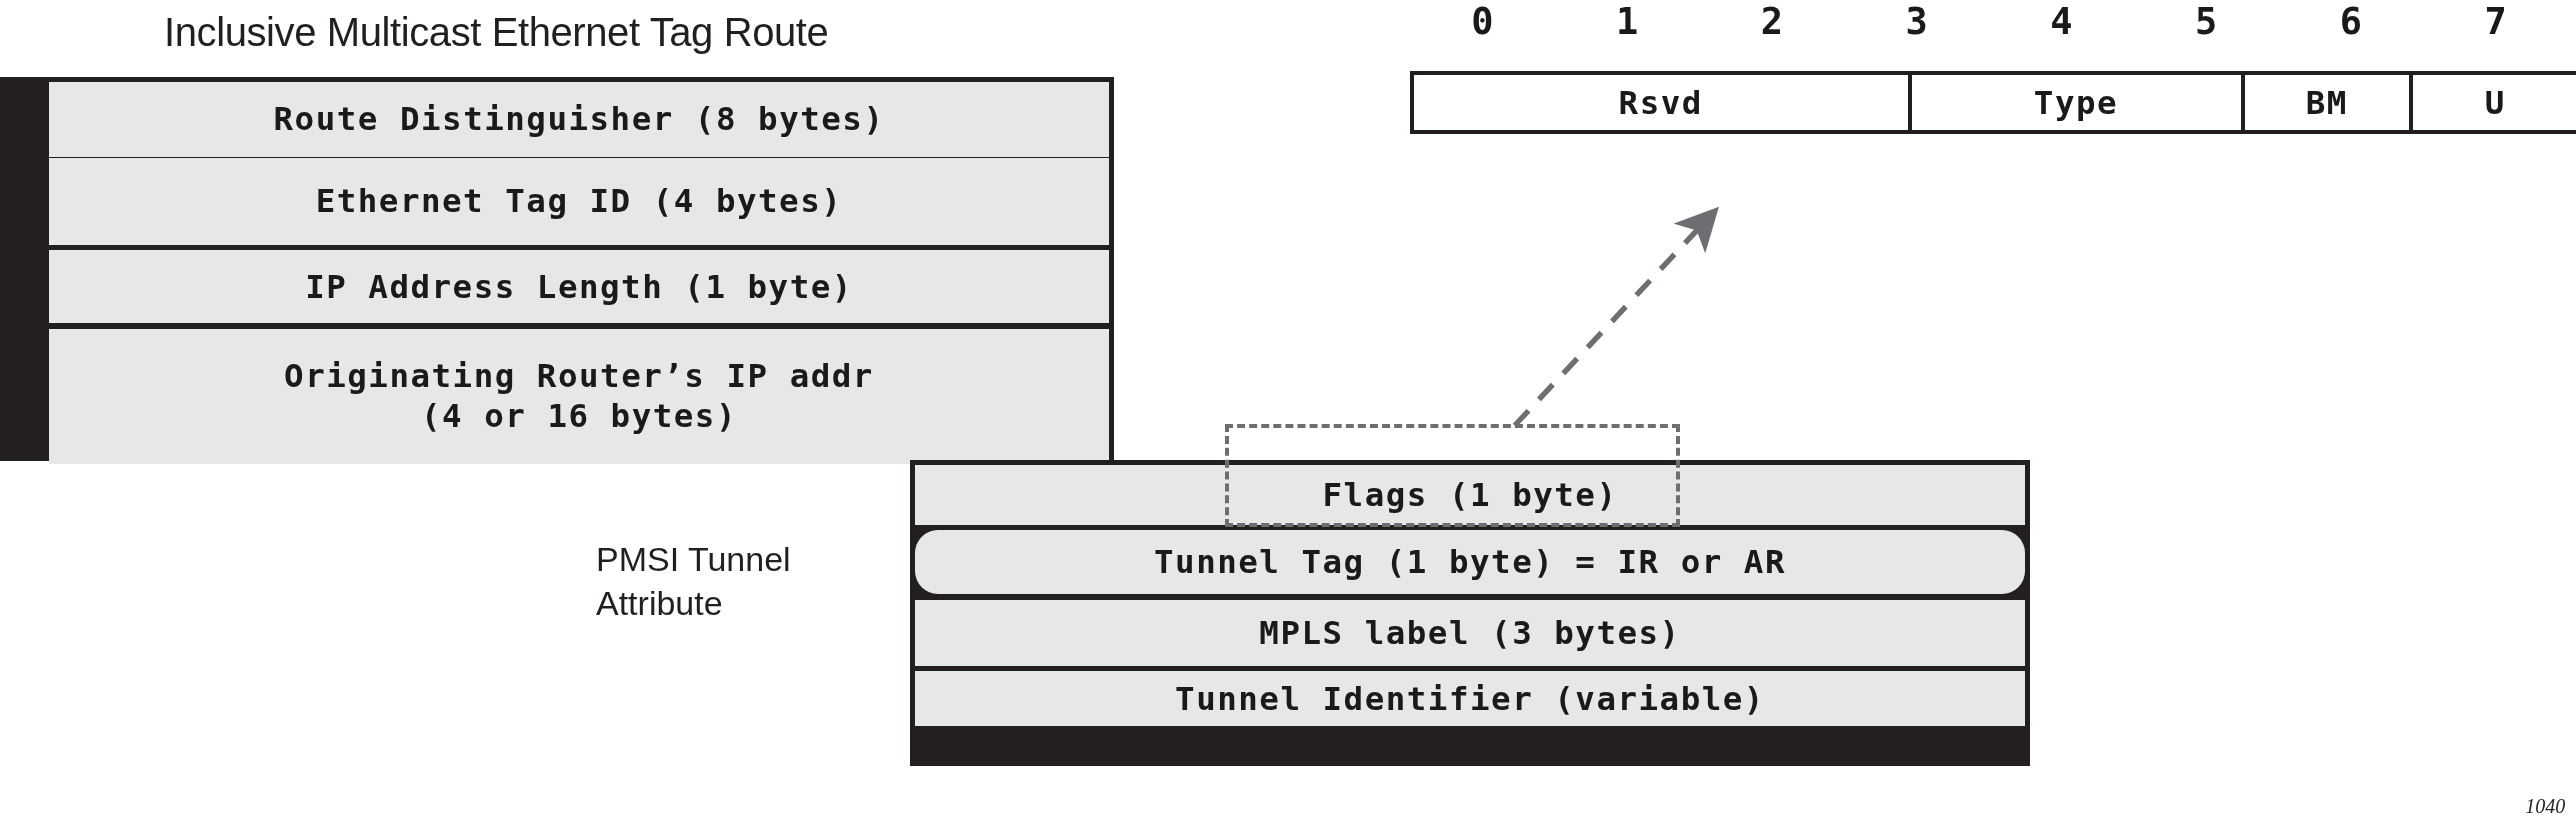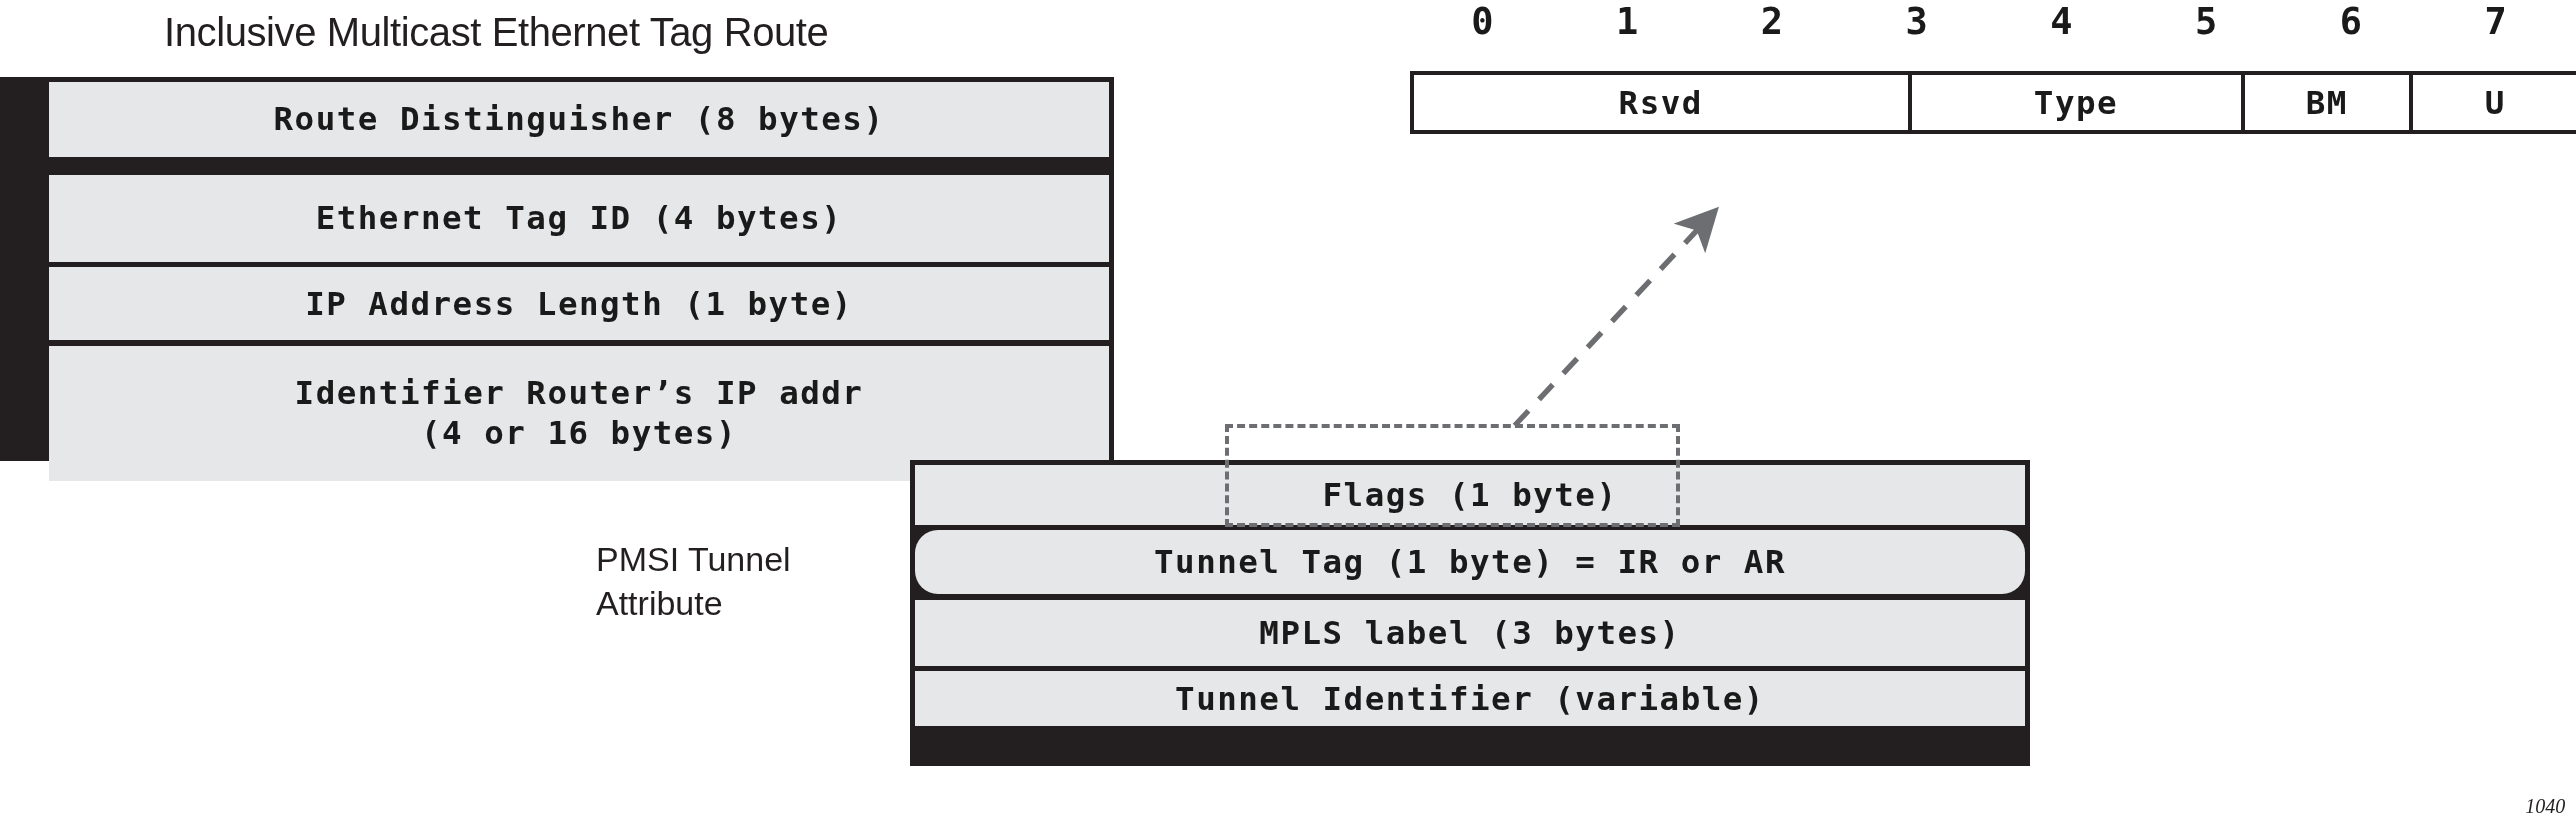--- a/index.html
+++ b/index.html
@@ -61,21 +61,21 @@
     flex: 0 0 auto;
     display: flex;
     align-items: center;
     justify-content: center;
     text-align: center;
     font-size: 32.5px;
     letter-spacing: 1.5px;
     line-height: 1.25;
   }
   #imet-stack .row.r0 { height: 75px; }
-  #imet-stack .row.r1 { height: 87px; margin-top: 18px; }
+  #imet-stack .row.r1 { height: 87px; margin-top: 1px; }
   #imet-stack .row.r2 { height: 73px; margin-top: 5.4px; }
   #imet-stack .row.r3 { height: 135px; margin-top: 5.4px; }
 
   
   #pmsi-label {
     position: absolute;
     left: 596px;
     top: 538px;
     width: 294px;
     font-size: 34px;
@@ -187,21 +187,21 @@
 <div id="canvas">
 
   <div id="imet-title" class="sans">Inclusive Multicast Ethernet Tag Route</div>
 
   <div id="imet-stack">
     <div class="row r0 mono">Route Distinguisher (8 bytes)</div>
     <div class="row r1 mono">Ethernet Tag ID (4 bytes)</div>
     <div class="row r2 mono">IP Address Length (1 byte)</div>
     <div class="row r3 mono">
       <div>
-        <div>Identifier Router’s IP addr</div>
+        <div>Originating Router’s IP addr</div>
         <div>(4 or 16 bytes)</div>
       </div>
     </div>
   </div>
 
   <div id="pmsi-label" class="sans">
     <div>PMSI Tunnel</div>
     <div>Attribute</div>
   </div>
 

